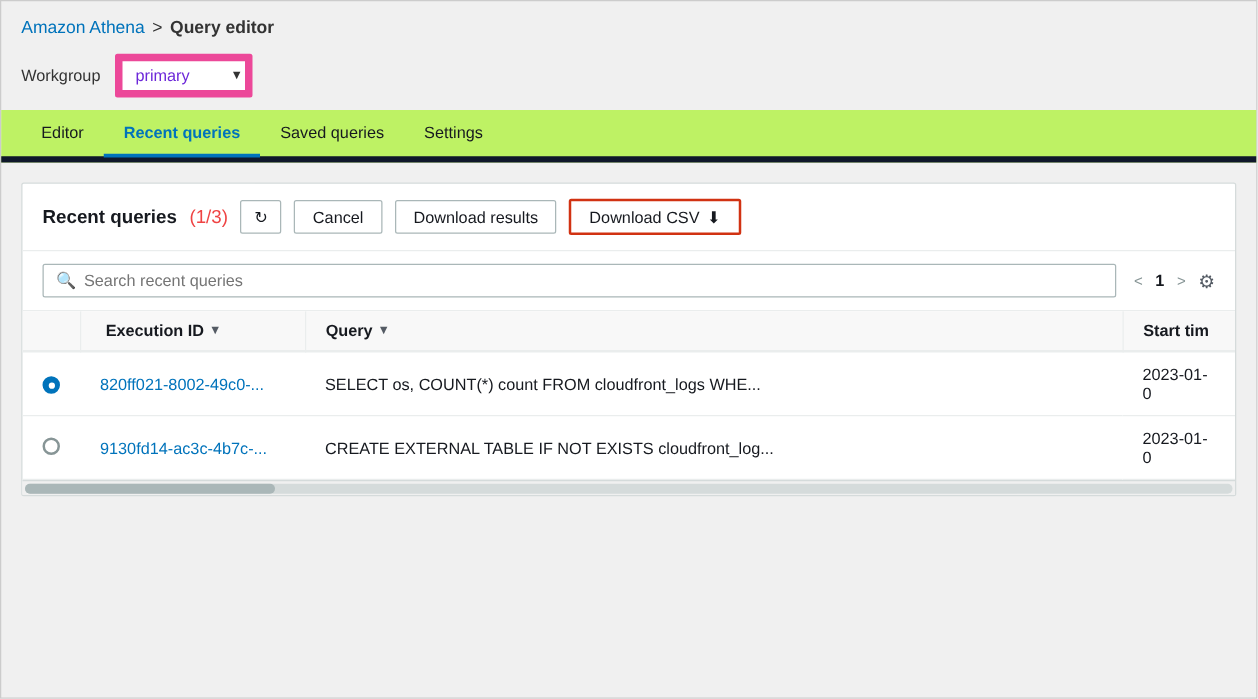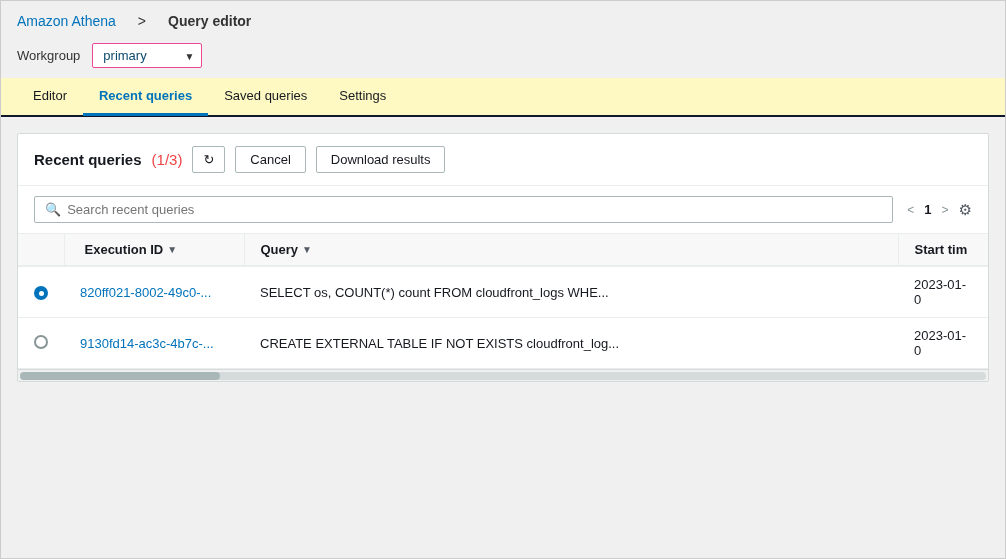--- a/index.html
+++ b/index.html
@@ -16,21 +16,21 @@
       width: 1006px;
       min-height: 559px;
       background: #f0f0f0;
       border: 1px solid #ccc;
       padding: 0;
     }
     .breadcrumb-bar {
       padding: 12px 16px 8px 16px;
       display: flex;
       align-items: center;
-      gap: 22px;
+      gap: 6px;
     }
     .breadcrumb-link {
       color: #0073bb;
       cursor: pointer;
       font-size: 14px;
       text-decoration: none;
     }
     .breadcrumb-separator {
       color: #333;
       font-size: 14px;
@@ -44,25 +44,25 @@
       padding: 6px 32px 10px 16px;
       display: flex;
       align-items: center;
       gap: 12px;
     }
     .workgroup-label {
       font-size: 13px;
       color: #333;
     }
     .workgroup-select {
-      border: 1px solid #ec4899;
+      border: 6px solid #ec4899;
       background: #fff;
       padding: 4px 28px 4px 10px;
       font-size: 13px;
-      color: #0c4a6e;
+      color: #6d28d9;
       cursor: pointer;
       appearance: none;
       -webkit-appearance: none;
       position: relative;
       border-radius: 2px;
       min-width: 110px;
     }
     .select-wrapper {
       position: relative;
       display: inline-block;
@@ -71,23 +71,23 @@
       position: absolute;
       right: 8px;
       top: 50%;
       transform: translateY(-50%);
       pointer-events: none;
       font-size: 10px;
       color: #333;
     }
     .tabs-bar {
       display: flex;
-      border-bottom: 2px solid #0f172a;
+      border-bottom: 5px solid #0f172a;
       padding: 0 16px;
-      background: #fef9c3;
+      background: #bef264;
     }
     .tab {
       padding: 10px 16px;
       font-size: 13px;
       color: #16191f;
       cursor: pointer;
       border-bottom: 3px solid transparent;
       margin-bottom: -1px;
       text-decoration: none;
     }
@@ -332,20 +332,24 @@
   </div>
 
   <div class="main-content">
 
     <div class="panel-header">
       <span class="panel-title">Recent queries</span>
       <span class="panel-count">(1/3)</span>
       <button class="btn-icon">↻</button>
       <button class="btn">Cancel</button>
       <button class="btn">Download results</button>
+      <button class="btn-download-csv">
+        <span>Download CSV</span>
+        <span>⬇</span>
+      </button>
     </div>
 
     <div class="search-row">
       <div class="search-box">
         <span class="search-icon-char">🔍</span>
         <input class="search-input" type="text" placeholder="Search recent queries" style="">
       </div>
       <div class="pagination">
         <span class="page-arrow">&lt;</span>
         <span class="page-num">1</span>

